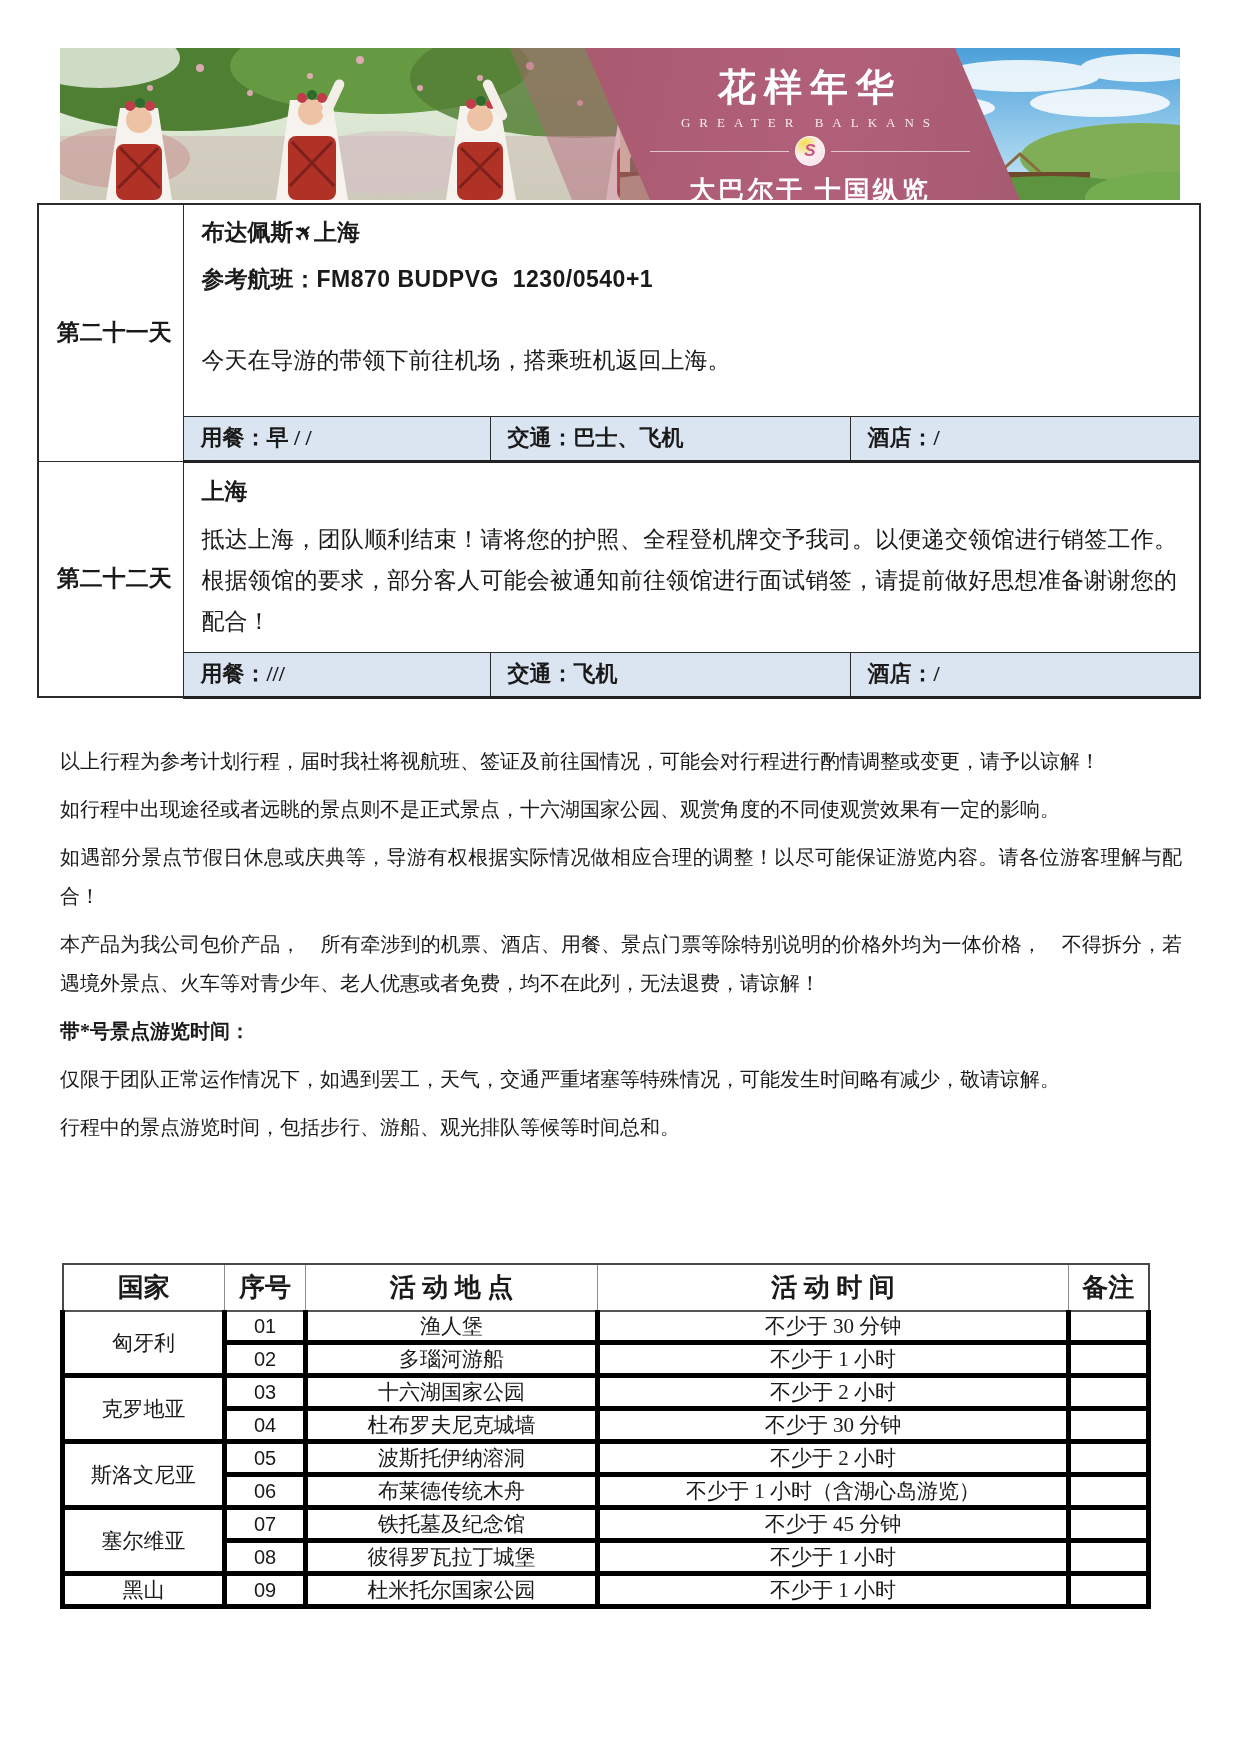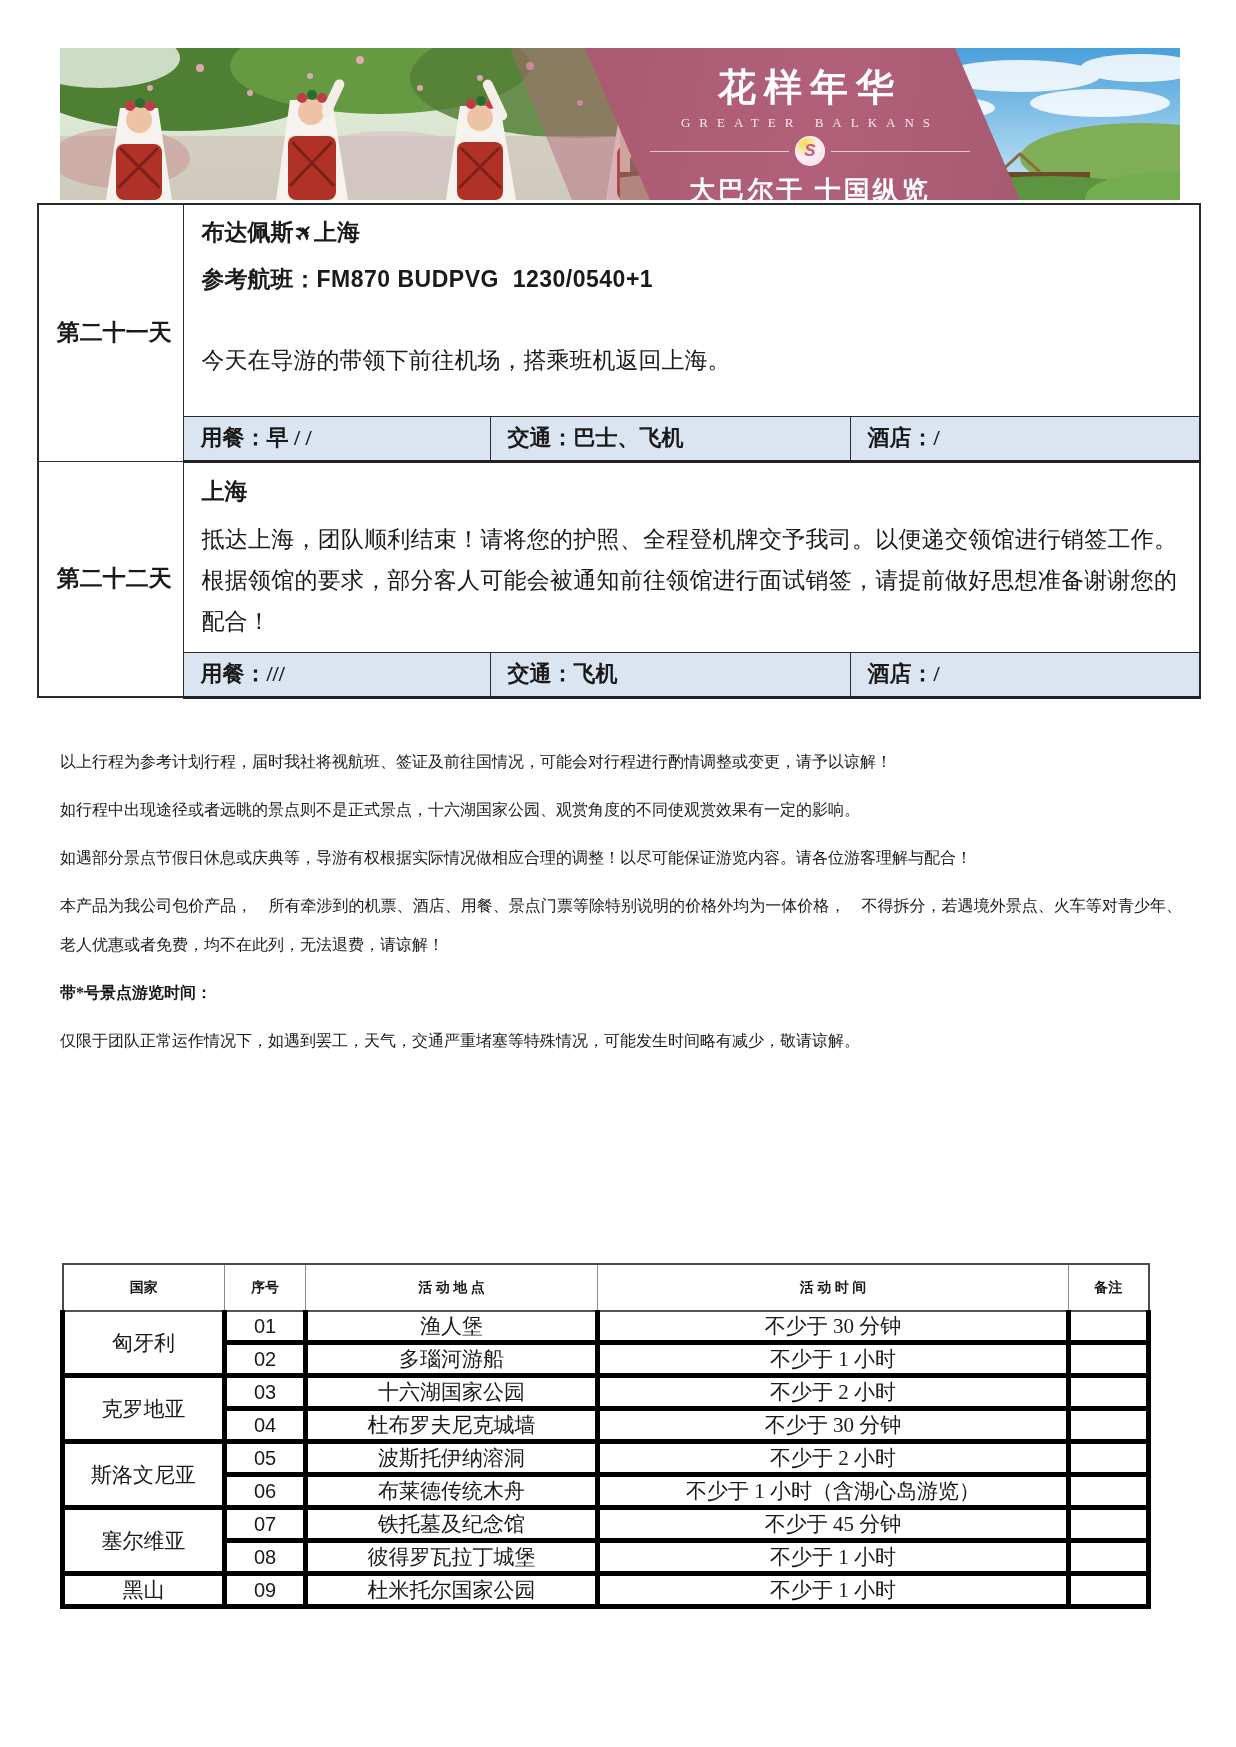--- a/index.html
+++ b/index.html
@@ -47,27 +47,27 @@
   .desc-line { margin-top:52px; font-size:23px; line-height:30px; }
   .city-line { font-size:23px; font-weight:bold; line-height:30px; }
   .day-para { margin-top:12px; font-size:23px; line-height:41px; text-align:justify; }
   tr.meal-row td { background:#dbe4f1; height:45px; font-size:22px; font-weight:bold;
     padding-left:17px; vertical-align:middle; }
   tr.day-sep td { border-bottom:3px solid #222; }
   table.itin tr:last-child td { border-bottom:3px solid #222; }
 
   
   .notes { position:absolute; left:60px; top:742px; width:1122px; }
-  .notes p { font-size:16px; line-height:39px; text-align:justify; margin-bottom:9px; }
+  .notes p { font-size:20px; line-height:39px; text-align:justify; margin-bottom:9px; }
   .notes p.bold { font-weight:bold; }
 
   
   table.act { position:absolute; left:60px; top:1263px; width:1086px; border-collapse:collapse;
     border:2px solid #4a4a4a; table-layout:fixed; text-align:center; }
-  table.act th { font-size:14px; font-weight:600; height:47px; border:1px solid #8c8c8c;
+  table.act th { font-size:26px; font-weight:600; height:47px; border:1px solid #8c8c8c;
     border-bottom:2px solid #555; vertical-align:middle;font-family:Liberation Serif, serif; }
   table.act td { font-size:21px; height:31px; border:5px solid #000000; vertical-align:middle; }
   table.act .seq { font-family:"Liberation Sans","DejaVu Sans",sans-serif; font-size:20px; }
   table.act tr.grp td { border-top:2px solid #5a5a5a; }
   td.country { font-size:21px; }
 </style>
 </head>
 <body>
 
 <div class="page">
@@ -256,20 +256,21 @@
   </tbody>
     </table>
 
   <div class="notes">
     <p>以上行程为参考计划行程，届时我社将视航班、签证及前往国情况，可能会对行程进行酌情调整或变更，请予以谅解！</p>
     <p>如行程中出现途径或者远眺的景点则不是正式景点，十六湖国家公园、观赏角度的不同使观赏效果有一定的影响。</p>
     <p>如遇部分景点节假日休息或庆典等，导游有权根据实际情况做相应合理的调整！以尽可能保证游览内容。请各位游客理解与配合！</p>
     <p>本产品为我公司包价产品，　所有牵涉到的机票、酒店、用餐、景点门票等除特别说明的价格外均为一体价格，　不得拆分，若遇境外景点、火车等对青少年、老人优惠或者免费，均不在此列，无法退费，请谅解！</p>
     <p class="bold">带*号景点游览时间：</p>
     <p>仅限于团队正常运作情况下，如遇到罢工，天气，交通严重堵塞等特殊情况，可能发生时间略有减少，敬请谅解。</p>
+    <p>行程中的景点游览时间，包括步行、游船、观光排队等候等时间总和。</p>
   </div>
 
   <table class="act">
     <colgroup>
         <col style="width:162px">
         <col style="width:81px">
         <col style="width:292px">
         <col style="width:471px">
         <col style="width:80px">
       </colgroup>

